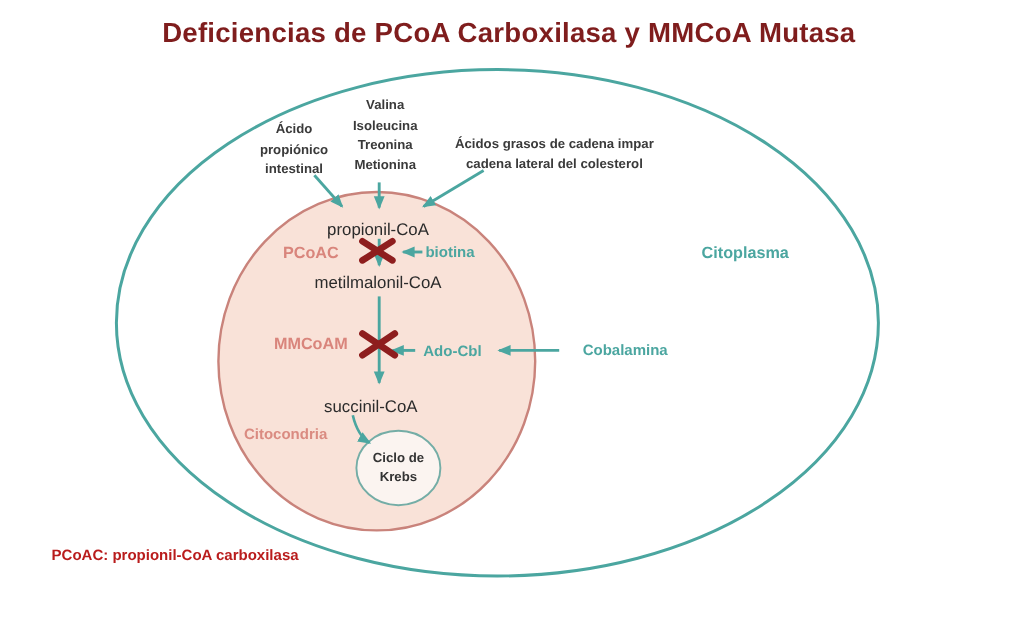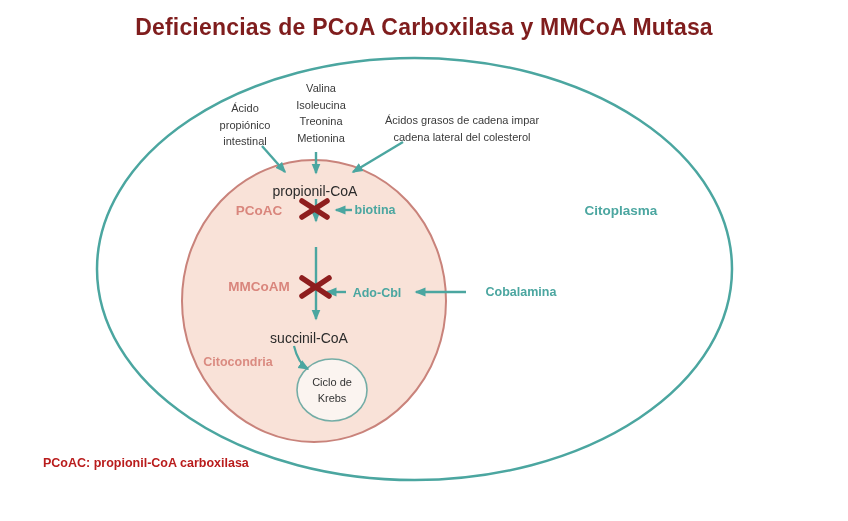--- a/index.html
+++ b/index.html
@@ -12,21 +12,21 @@
   }
   svg.layer{position:absolute;left:0;top:0;}
   .title{
     position:absolute;left:0;top:14px;width:848px;
     text-align:center;
     font-size:23px;font-weight:700;
     color:#7f1d1d;
     letter-spacing:0.2px;
   }
   .lbl{position:absolute;white-space:nowrap;line-height:1.2;}
-  .center{transform:translateX(-50%);text-align:center;}
+  .center{transform:translateX(-50%);text-align:center;font-weight:bold;}
   .line{display:block;}
   .small{font-size:11px;color:#3A3A3A;line-height:16.5px;}
   .metab{font-size:14px;font-weight:400;color:#2B2B2B;}
   .enzyme{font-size:13.5px;font-weight:700;color:#D9857C;}
   .cofactor{font-size:12.5px;font-weight:700;color:#4BA6A0;}
   .region-teal{font-size:13.5px;font-weight:700;color:#4BA6A0;}
   .region-salmon{font-size:12.5px;font-weight:700;color:#DA8B81;}
   .krebs-lbl{font-size:11px;color:#333333;line-height:16px;}
   .legend{font-size:12.5px;font-weight:700;color:#b91c1c;padding-left:32px;}
 </style>
@@ -84,20 +84,21 @@
     <span class="line">Treonina</span>
     <span class="line">Metionina</span>
   </div>
 
   <div class="lbl small center" style="left:462px;top:112px">
     <span class="line">Ácidos grasos de cadena impar</span>
     <span class="line">cadena lateral del colesterol</span>
   </div>
 
   <div class="lbl metab center" style="left:315px;top:183px">propionil-CoA</div>
+  <div class="lbl metab center" style="left:315px;top:227px">metilmalonil-CoA</div>
   <div class="lbl metab center" style="left:309px;top:330px">succinil-CoA</div>
 
   <div class="lbl enzyme center" style="left:259px;top:203px">PCoAC</div>
   <div class="lbl enzyme center" style="left:259px;top:279px">MMCoAM</div>
 
   <div class="lbl cofactor center" style="left:375px;top:203px">biotina</div>
   <div class="lbl cofactor center" style="left:377px;top:286px">Ado-Cbl</div>
   <div class="lbl cofactor center" style="left:521px;top:285px">Cobalamina</div>
 
   <div class="lbl krebs-lbl center" style="left:332px;top:374px">

